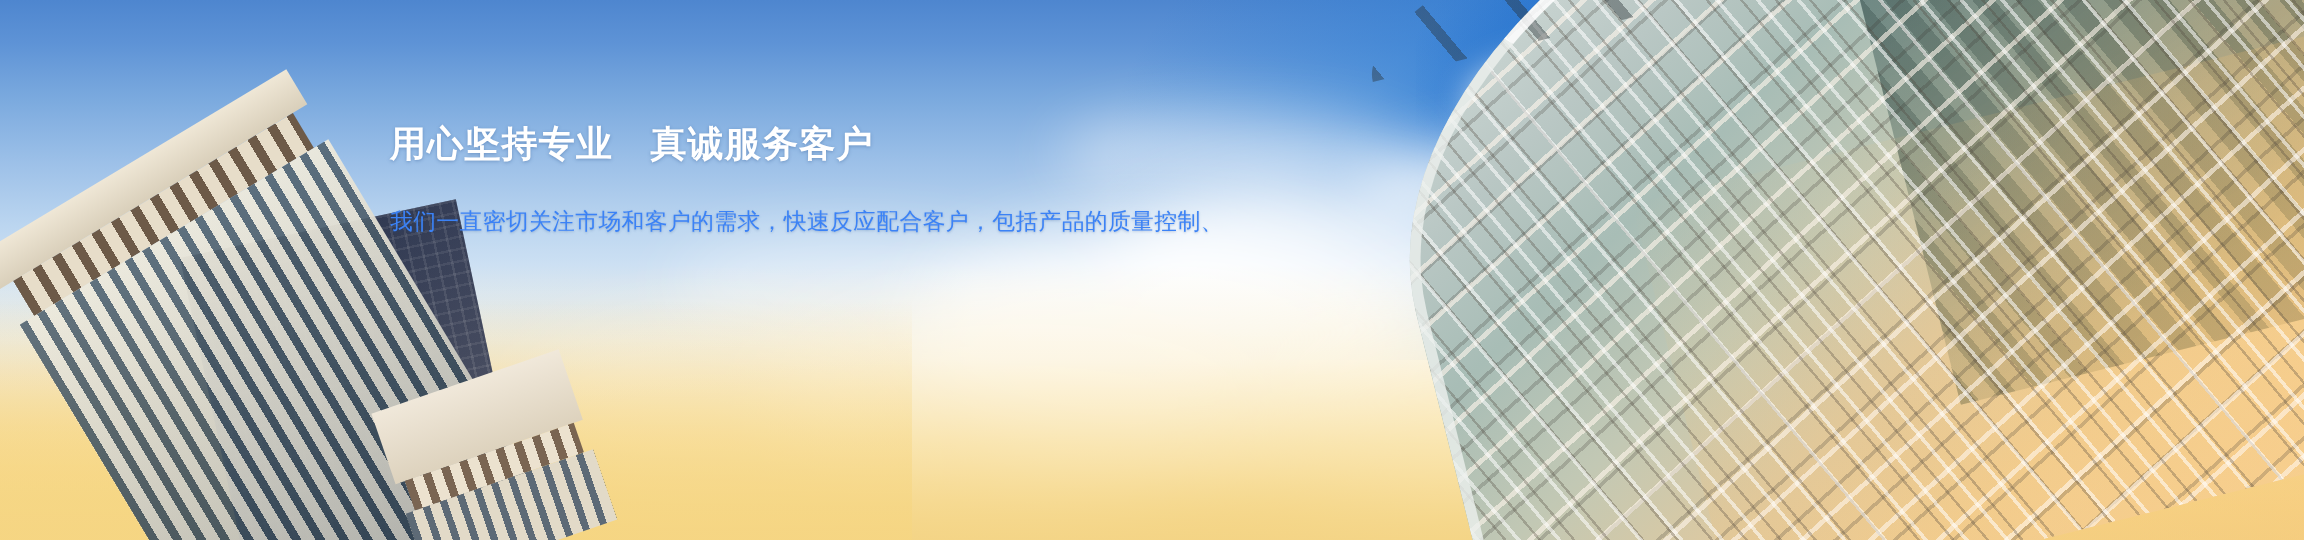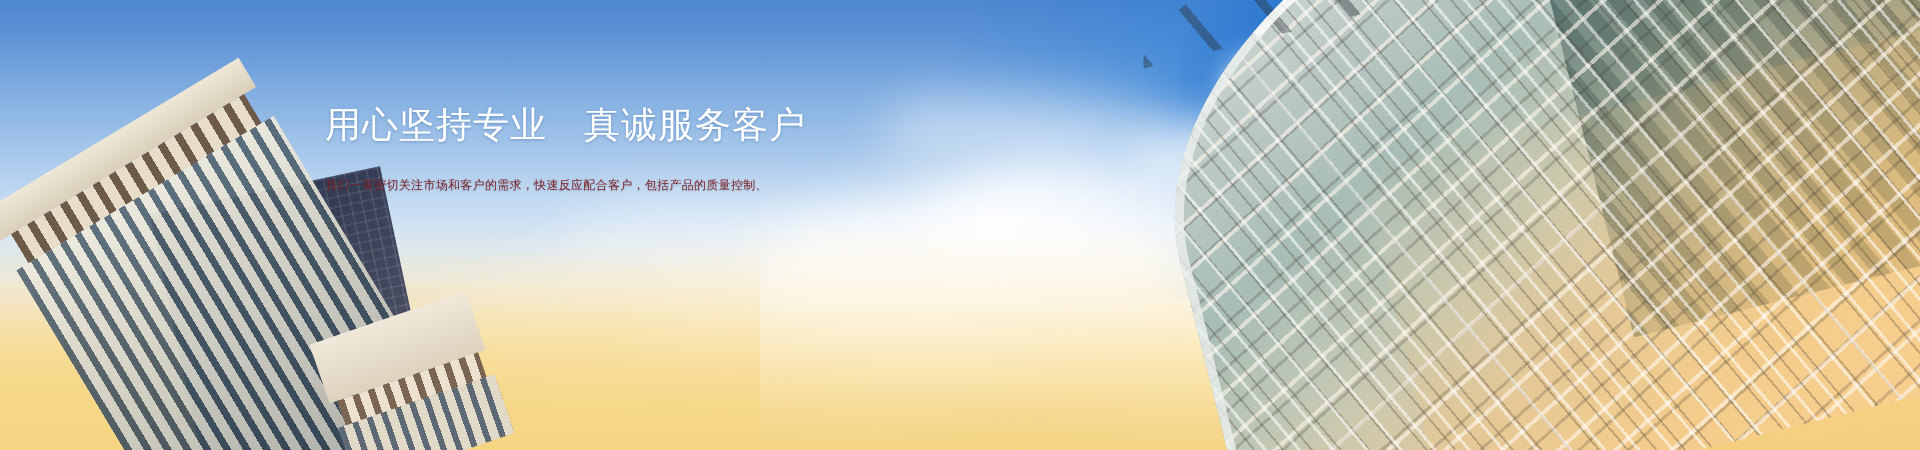--- a/index.html
+++ b/index.html
@@ -211,36 +211,35 @@
     border-radius:60% 0 0 0 / 100% 0 0 0;
     opacity:.55;
   }
 
   
   .copy{
     position:absolute;left:325px;top:103px;width:700px;
   }
   .headline{
     margin:0;
-    font-size:36px;
-    font-weight:normal;
+    font-size:30px;
+    font-weight:bold;
     color:#ffffff;
     letter-spacing:1px;
     line-height:1.2;
     white-space:pre;
     text-shadow:0 1px 3px rgba(30,70,130,.35);
   }
   .subcopy{
     margin:28px 0 0 0;
-    font-size:12px;
-    color:#7f1d1d;
+    font-size:19px;
+    color:#3b82f6;
     line-height:2.0;
     letter-spacing:.3px;
     text-shadow:0 1px 2px rgba(40,80,140,.30);
-    font-family:Liberation Mono, monospace;
   }
   .subcopy p{margin:0;}
 </style>
 </head>
 <body>
 
 <div class="banner">
 
   <div class="sky"></div>
   <div class="sky-deep"></div>

